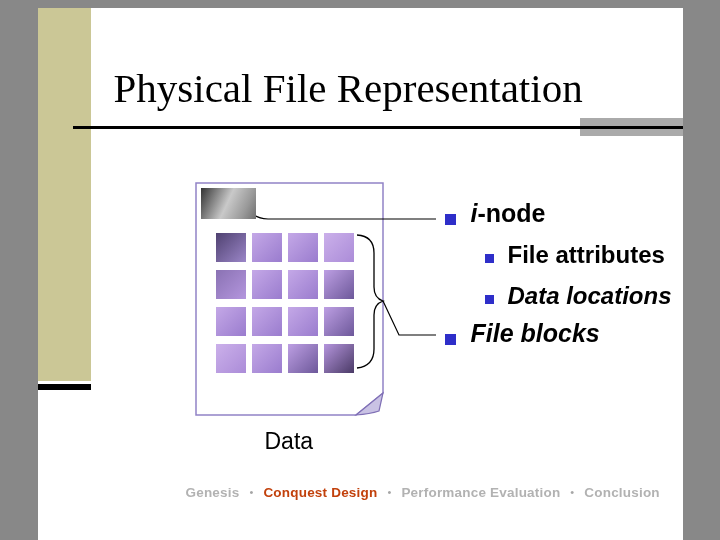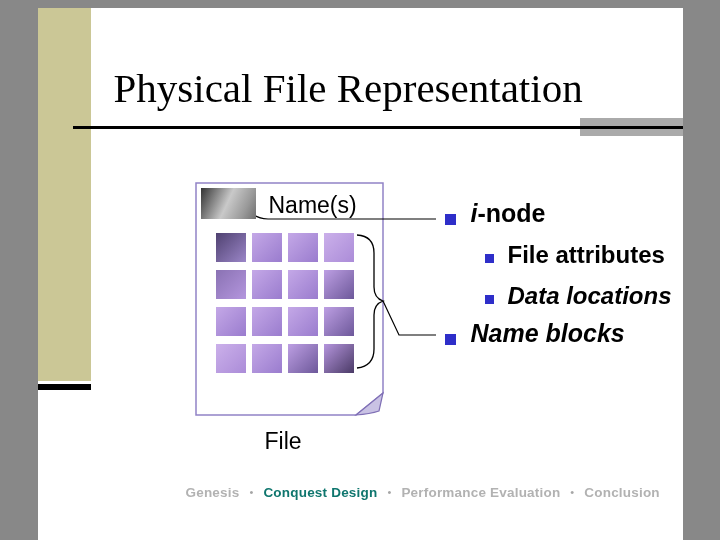--- a/index.html
+++ b/index.html
@@ -52,21 +52,21 @@
   .b-l1 .b-sq { width:11px; height:11px; top:15px; }
   .b-l2 .b-sq { width:9px;  height:9px;  top:13px; }
   .b-l1 .b-text { padding-left:26px; font-size:25px; }
   .b-l2 .b-text { padding-left:23px; font-size:24px; }
   .it { font-style:italic; }
   .b-text { display:inline-block;font-weight:bold; }
 
   
   .footer { position:absolute; left:148px; top:477px; font-size:13.5px; letter-spacing:0.2px; white-space:nowrap; }
   .f-item { color:#b2b2b2;font-weight:bold; }
-  .f-item.active { color:#0f766e; }
+  .f-item.active { color:#c2410c; }
   .f-sep  { color:#a6a6a6; margin:0 6px; font-size:11px; vertical-align:1px; }
 
   .page-num { position:absolute; left:652px; top:504px; font-size:13px; color:#c2410c; }
 </style>
 </head>
 <body>
 
 <div class="slide">
 
   <div class="sidebar"></div>
@@ -83,61 +83,60 @@
 
     <path d="M211 200 Q214 210 230 211 L398 211" fill="none" stroke="#000" stroke-width="1.2"></path>
     <path d="M192 197 L211 205" fill="none" stroke="#ffffff" stroke-width="1.5" stroke-dasharray="2,2"></path>
 
     <path d="M319 227 Q336 228 336 245 L336 279 Q336 290 345 293 Q336 296 336 307 L336 341 Q336 358 319 360" fill="none" stroke="#000" stroke-width="1.3"></path>
 
     <path d="M345 293 L361 327 L398 327" fill="none" stroke="#000" stroke-width="1.2"></path>
   </svg>
 
   <div class="gray-box"></div>
-  <div class="name-label">Name(s)</div>
 
   <div class="block-grid">
     <div class="sq-dark-tl"></div>
     <div class="sq"></div>
     <div class="sq"></div>
     <div class="sq-light"></div>
     <div class="sq-mid-tl"></div>
     <div class="sq"></div>
     <div class="sq"></div>
     <div class="sq-mid-br"></div>
     <div class="sq"></div>
     <div class="sq"></div>
     <div class="sq"></div>
     <div class="sq-mid-br"></div>
     <div class="sq-light"></div>
     <div class="sq"></div>
     <div class="sq-mid-br"></div>
     <div class="sq-dark-br"></div>
   </div>
 
-  <div class="file-label">File</div>
+  <div class="file-label">Data</div>
 
   <div class="b-row b-l1" style="left:407px; top:191px;">
     <span class="b-sq"></span>
     <span class="b-text"><em class="it">i</em><span>-node</span></span>
   </div>
 
   <div class="b-row b-l2" style="left:447px; top:233px;">
     <span class="b-sq"></span>
     <span class="b-text">File attributes</span>
   </div>
 
   <div class="b-row b-l2" style="left:447px; top:274px;">
     <span class="b-sq"></span>
     <span class="b-text it">Data locations</span>
   </div>
 
   <div class="b-row b-l1" style="left:407px; top:311px;">
     <span class="b-sq"></span>
-    <span class="b-text it">Name blocks</span>
+    <span class="b-text it">File blocks</span>
   </div>
 
   <div class="footer">
     <span class="f-item">Genesis</span>
     <span class="f-sep">•</span>
     <span class="f-item active">Conquest Design</span>
     <span class="f-sep">•</span>
     <span class="f-item">Performance Evaluation</span>
     <span class="f-sep">•</span>
     <span class="f-item">Conclusion</span>

